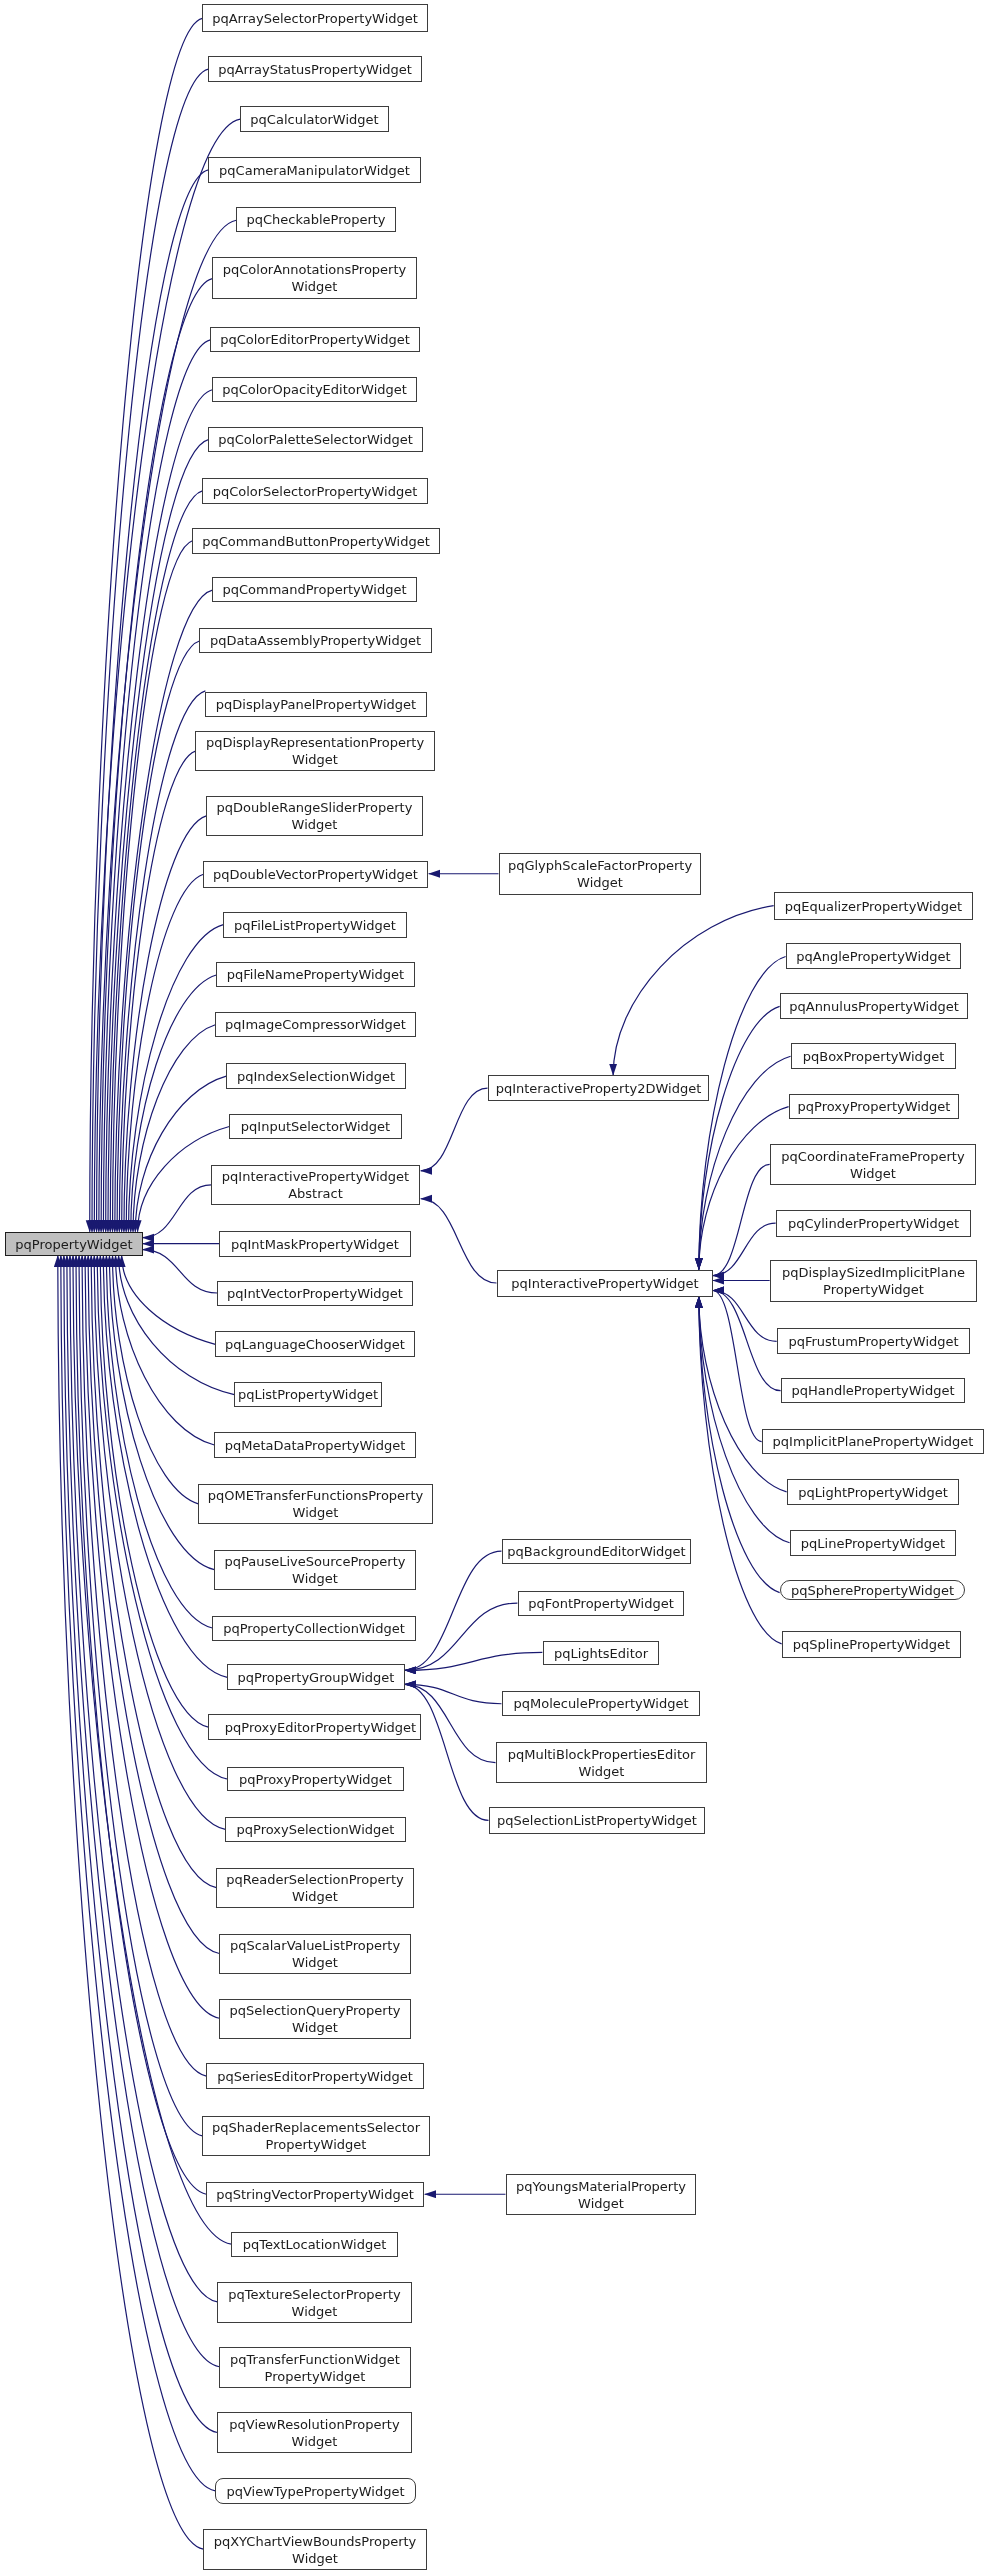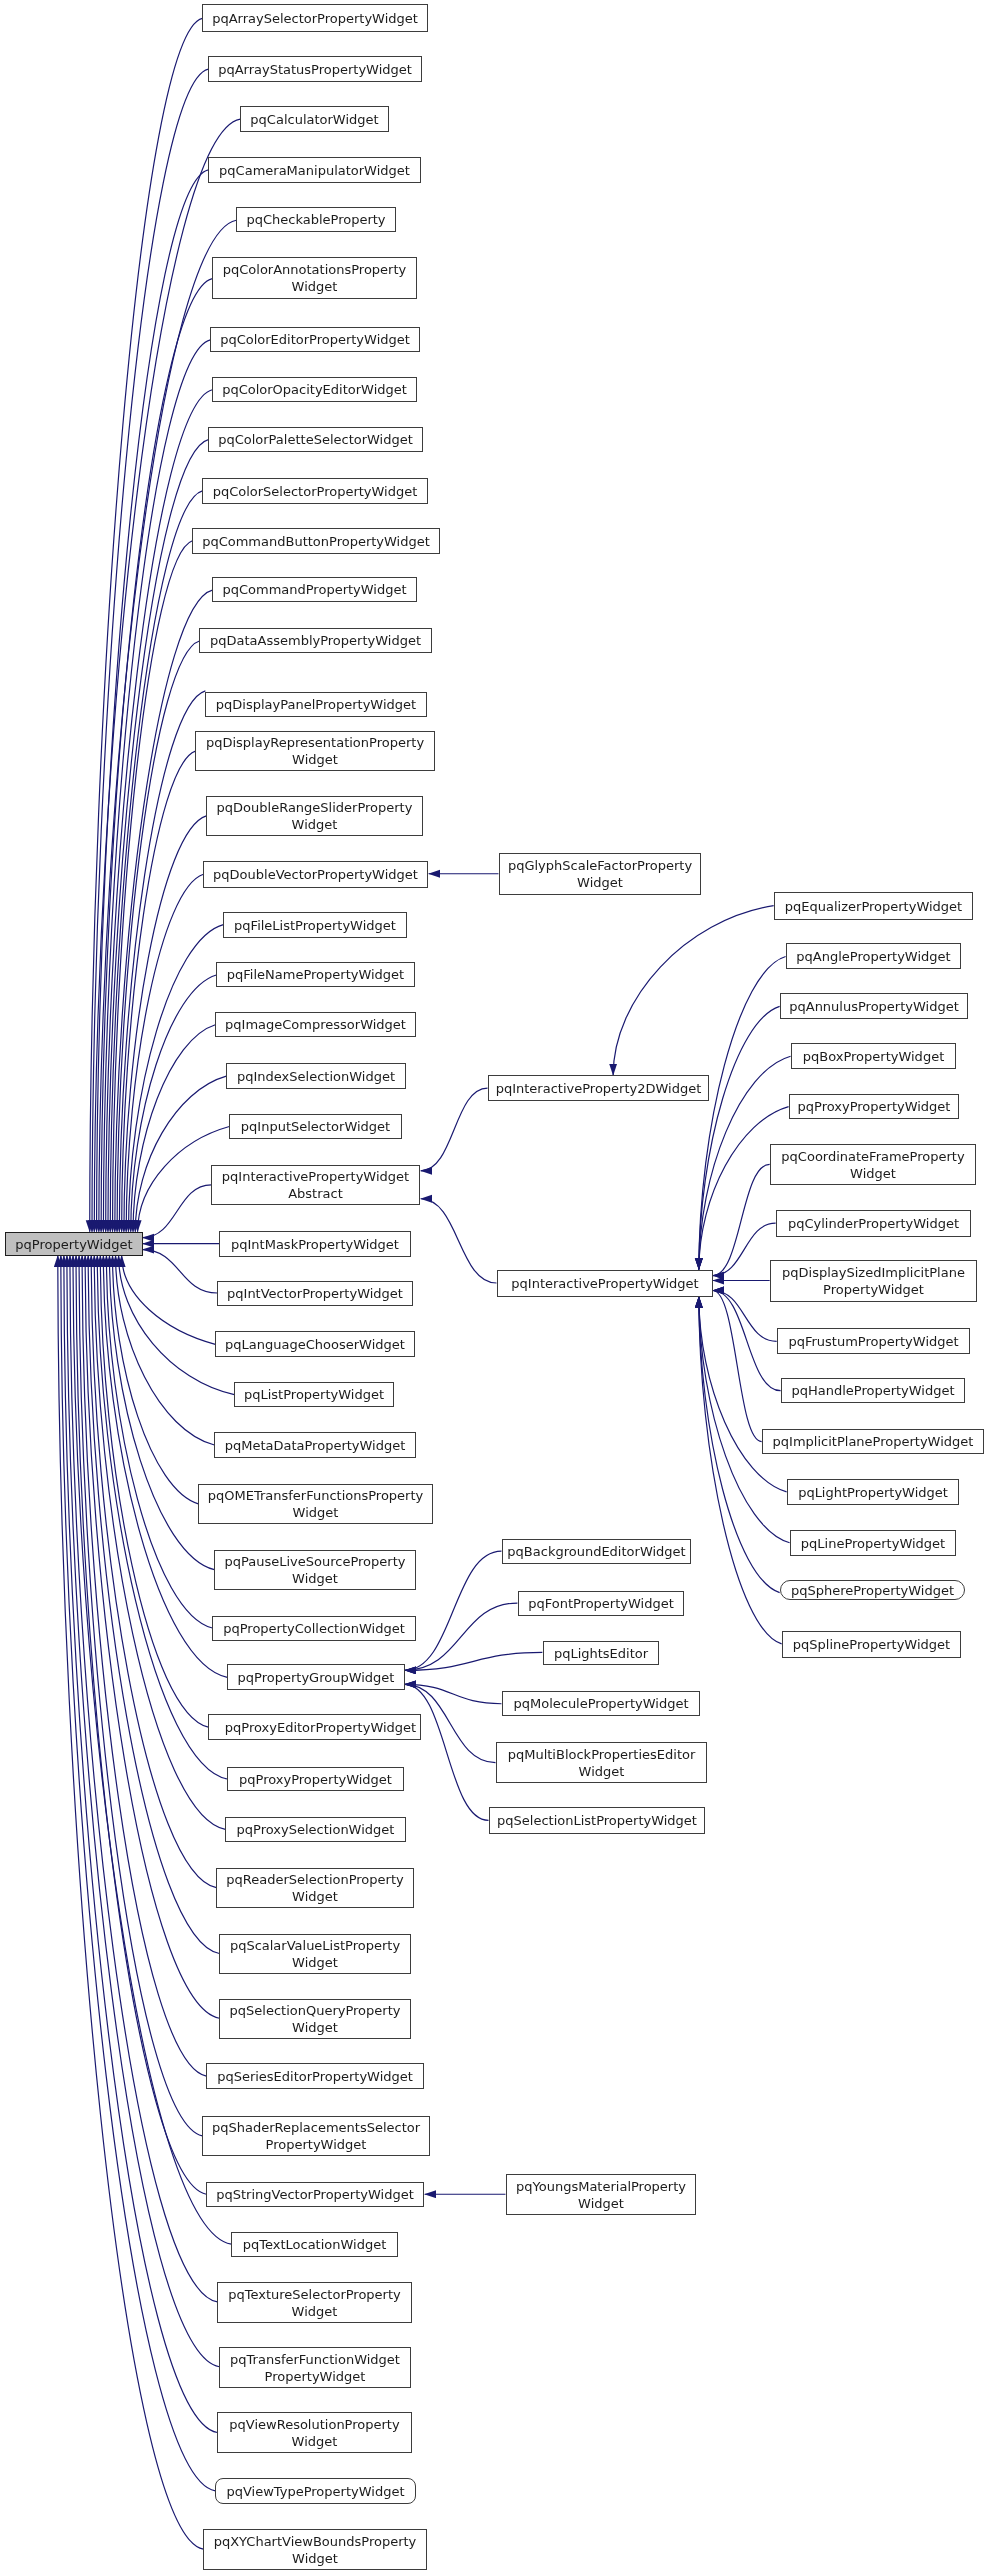--- a/index.html
+++ b/index.html
@@ -180,21 +180,21 @@
     </div>
     <div class="node" style="left: 219px; top: 1231px; width: 192px; height: 26px;">
       <span>pqIntMaskPropertyWidget</span>
     </div>
     <div class="node" style="left: 217px; top: 1281px; width: 196px; height: 25px;">
       <span>pqIntVectorPropertyWidget</span>
     </div>
     <div class="node" style="left: 215px; top: 1331px; width: 200px; height: 26px;">
       <span>pqLanguageChooserWidget</span>
     </div>
-    <div class="node" style="left: 234px; top: 1382px; width: 160px; height: 25px;">
+    <div class="node" style="left: 234px; top: 1382px; width: 148px; height: 25px;">
       <span>pqListPropertyWidget</span>
     </div>
     <div class="node" style="left: 214px; top: 1432px; width: 202px; height: 26px;">
       <span>pqMetaDataPropertyWidget</span>
     </div>
     <div class="node" style="left: 198px; top: 1484px; width: 235px; height: 40px;">
       <span>pqOMETransferFunctionsProperty</span>
       <span>Widget</span>
     </div>
     <div class="node" style="left: 214px; top: 1550px; width: 202px; height: 40px;">

